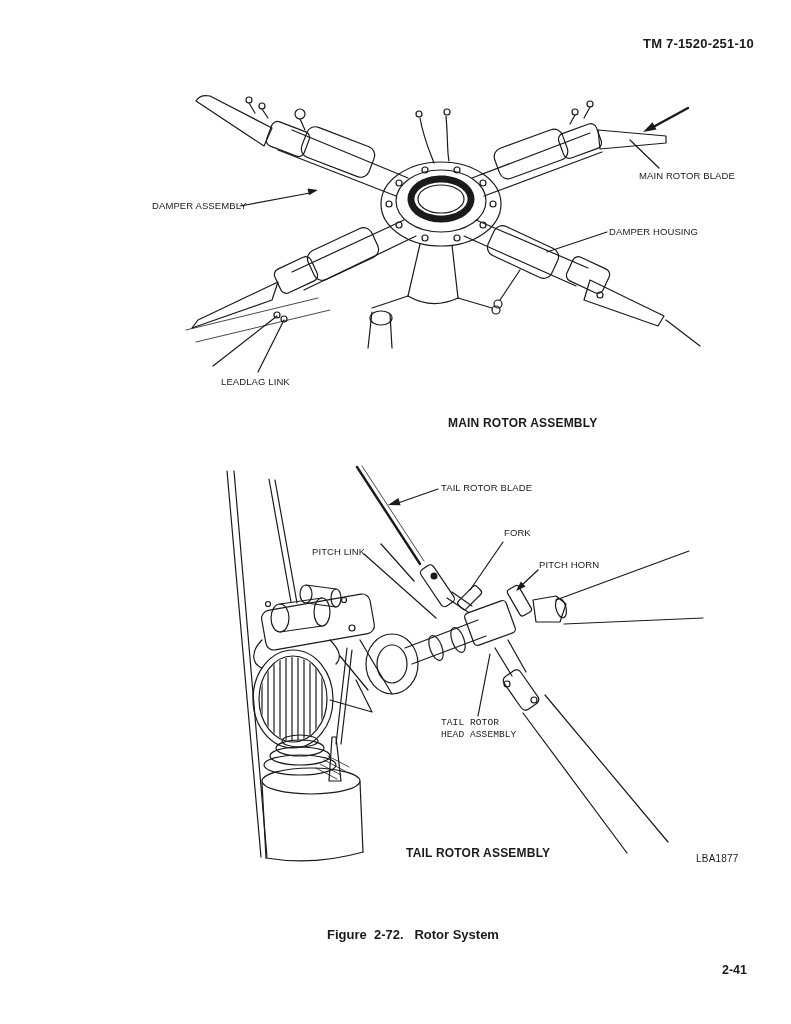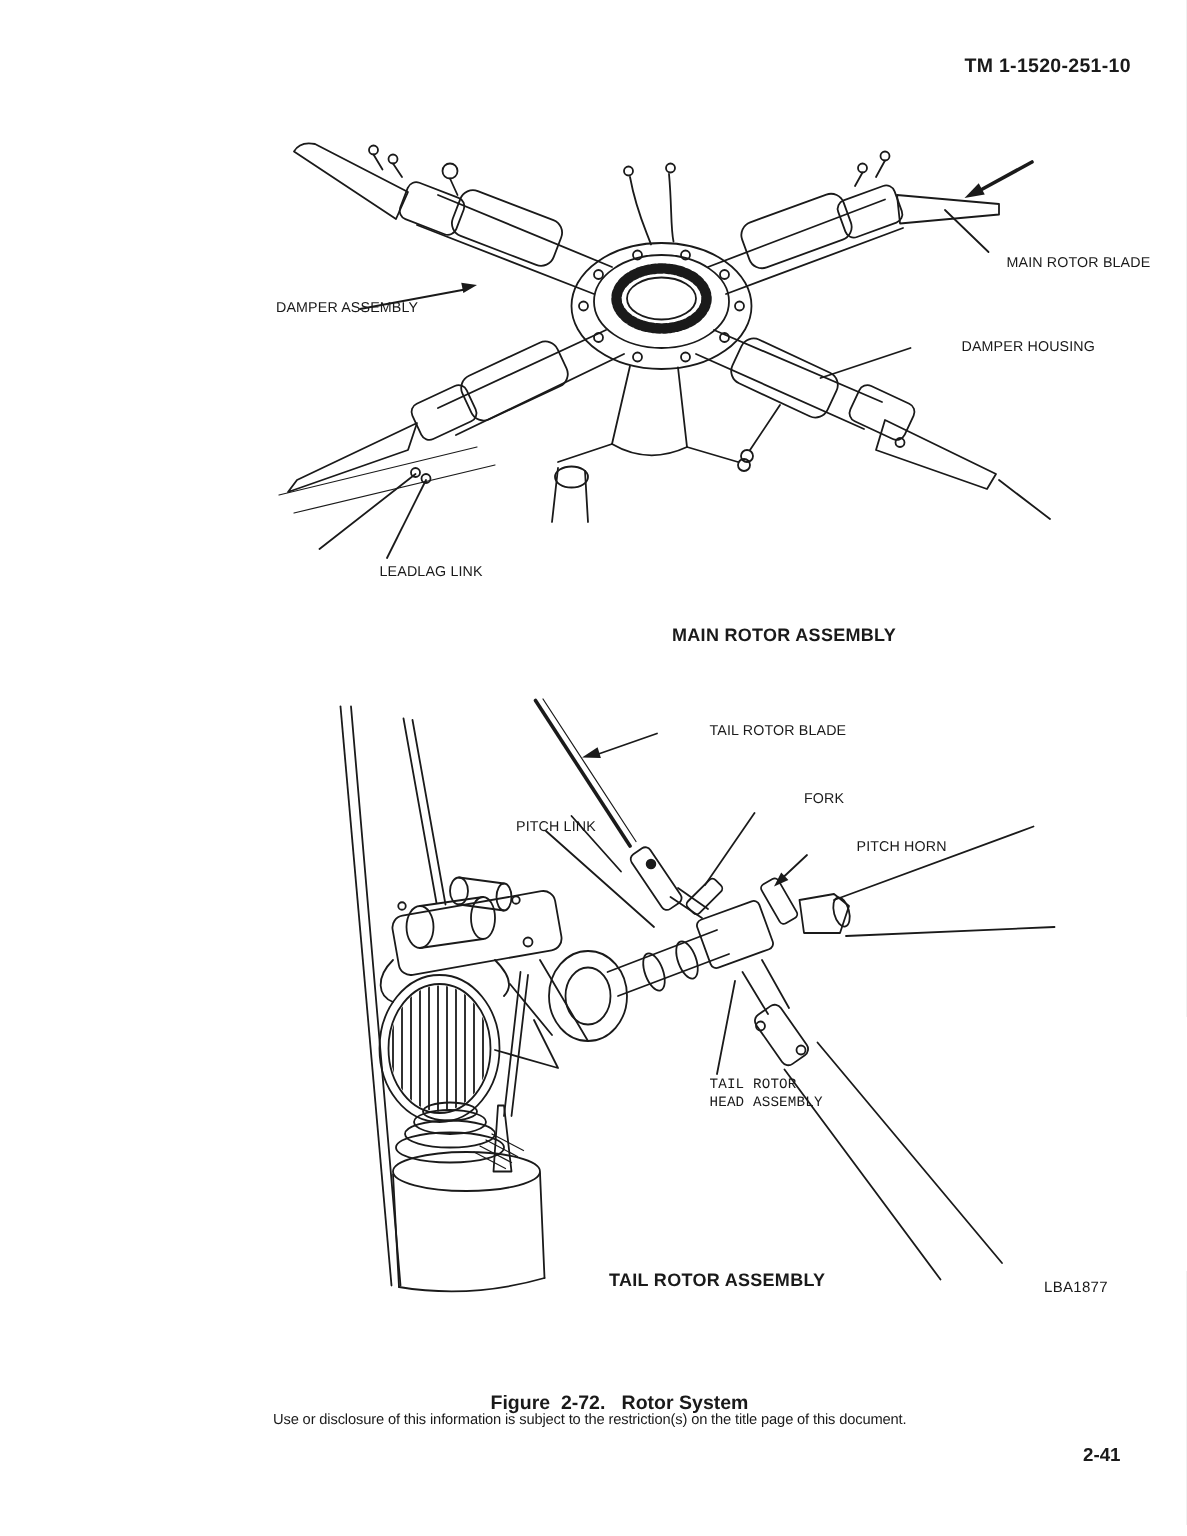--- a/index.html
+++ b/index.html
@@ -3,39 +3,39 @@
 <meta charset="utf-8">
 <style>
   html,body{margin:0;padding:0;background:#e8e8e8;}
   .page{
     position:relative;width:791px;height:1024px;background:#ffffff;
     font-family:"Liberation Sans", sans-serif;color:#1a1a1a;overflow:hidden;
     margin:0 auto;
   }
   .abs{position:absolute;}
   .tm-header{font-size:13px;font-weight:bold;letter-spacing:0.2px;}
-  .callout{font-size:9.5px;letter-spacing:0.1px;white-space:pre-line;line-height:11.5px;margin-left:32px;}
+  .callout{font-size:9.5px;letter-spacing:0.1px;white-space:pre-line;line-height:11.5px;}
   .diagram-title{font-size:12px;font-weight:bold;letter-spacing:0.2px;}
   .fig-caption{font-size:13px;font-weight:bold;white-space:pre;margin-top:15px;}
   .footer-notice{font-size:9.8px;letter-spacing:-0.1px;}
   .page-number{font-size:12.5px;font-weight:bold;}
   .artwork-id{font-size:10px;letter-spacing:0.2px;}
   svg.art{position:absolute;left:0;top:0;}
   svg.art *{stroke:#1a1a1a;fill:none;stroke-width:1.2;stroke-linecap:round;stroke-linejoin:round;}
   svg.art .ink{fill:#1a1a1a;stroke:none;}
   svg.art .thick{stroke-width:2.4;}
   svg.art .thin{stroke-width:0.8;}
   svg.art .spline{stroke-width:7;stroke-dasharray:2.5 2;}
 </style>
 </head>
 <body>
 
 <div class="page">
 
-  <div class="abs tm-header" style="left:643px;top:36px;">TM 1-1520-251-10</div>
+  <div class="abs tm-header" style="left:643px;top:36px;">TM 7-1520-251-10</div>
 
   <svg class="art" width="791" height="1024" viewBox="0 0 791 1024">
 
     <g>
 
       <ellipse cx="441" cy="204" rx="60" ry="42"></ellipse>
       <ellipse cx="441" cy="201" rx="45" ry="31"></ellipse>
       <ellipse class="spline" cx="441" cy="199" rx="30" ry="20"></ellipse>
       <ellipse cx="441" cy="199" rx="23" ry="14"></ellipse>
       <circle cx="493" cy="204" r="3"></circle>
@@ -230,16 +230,15 @@
   <div class="abs callout" style="left:441px;top:482px;">TAIL ROTOR BLADE</div>
   <div class="abs callout" style="left:504px;top:527px;">FORK</div>
   <div class="abs callout" style="left:312px;top:546px;">PITCH LINK</div>
   <div class="abs callout" style="left:539px;top:559px;">PITCH HORN</div>
   <div class="abs callout" style="left:441px;top:717px;font-family:Liberation Mono, monospace;">TAIL ROTOR
 HEAD ASSEMBLY</div>
   <div class="abs diagram-title" style="left:406px;top:846px;">TAIL ROTOR ASSEMBLY</div>
   <div class="abs artwork-id" style="left:696px;top:853px;">LBA1877</div>
 
   <div class="abs fig-caption" style="left:327px;top:912px;">Figure  2-72.   Rotor System</div>
-  <div class="abs footer-notice" style="left:182px;top:941px;">Use or disclosure of this information is subject to the restriction(s) on the title page of this document.</div>
   <div class="abs page-number" style="left:722px;top:963px;">2-41</div>
 
 </div>
 
 </body></html>

